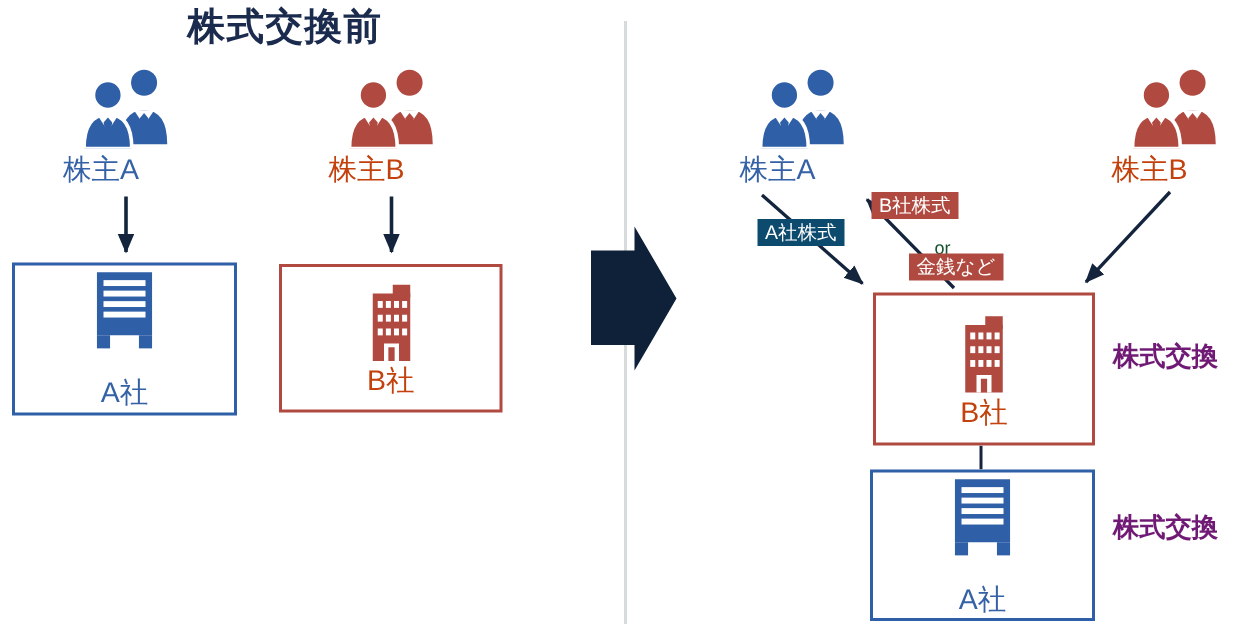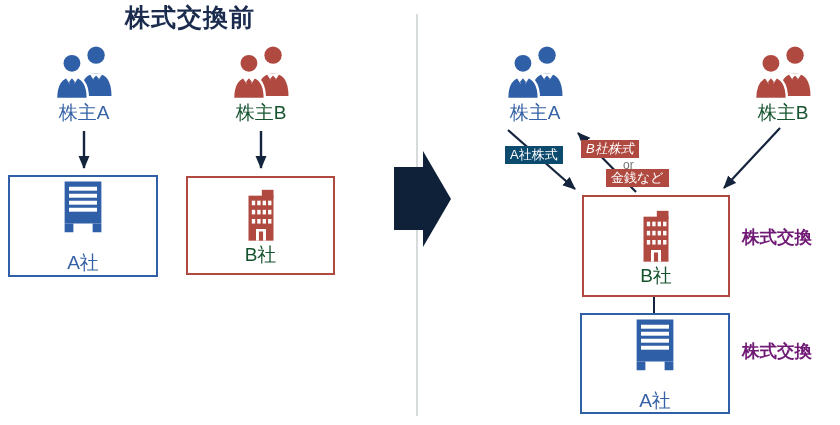--- a/index.html
+++ b/index.html
@@ -5,39 +5,39 @@
   html,body{margin:0;padding:0;background:#fff;}
   #stage{
     position:relative;width:840px;height:425px;background:#fff;overflow:hidden;
     font-family:"Liberation Sans","DejaVu Sans",sans-serif;
   }
   .abs{position:absolute;}
   .panel-title{
     width:200px;text-align:center;font-size:25px;font-weight:bold;color:#1a2b4d;
     letter-spacing:1px;z-index:2;
   }
-  .shareholder{width:84px;text-align:center;z-index:2;}
+  .shareholder{width:84px;z-index:2;}
   .shareholder .icon{display:block;margin:0 auto;}
   .shareholder .sh-label{display:block;font-size:19px;margin-top:1px;}
   .blue-text{color:#3562a6;}
-  .red-text{color:#14532d;}
+  .red-text{color:#c2410c;}
   .company-box{
     display:flex;flex-direction:column;align-items:center;justify-content:center;
     background:#fff;z-index:2;box-sizing:border-box;
   }
   .box-blue{border:2px solid #2f5fa7;gap:17px;}
   .box-red{border:2px solid #b04a40;}
   .company-box .co-label{font-size:19px;margin-top:2px;line-height:1.1;}
   .badge{
     z-index:3;color:#fff;font-size:13px;line-height:1.2;padding:1px 5px;
     white-space:nowrap;
   }
   .badge-blue{background:#0c4a6e;}
   .badge-red{background:#b04a40;}
-  .or-label{z-index:3;font-size:12px;color:#737373;}
+  .or-label{z-index:3;font-size:12px;color:#14532d;}
   .role-label{
     z-index:2;font-size:17.5px;font-weight:bold;color:#701a75;line-height:23px;
     white-space:nowrap;
   }
   #arrow-layer{position:absolute;left:0;top:0;z-index:1;pointer-events:none;}
   #divider{
     width:2px;background:#d8dbdc;z-index:0;
   }
   .ic-blue{color:#2f5fa7;}
   .ic-red{color:#b04a40;}
@@ -171,21 +171,21 @@
         <circle cx="19.5" cy="19" r="10" stroke="#fff" stroke-width="2.5"></circle>
         <path d="M3,56 Q3,32.5 19.5,32.5 Q36,32.5 36,56 Z" stroke="#fff" stroke-width="2.5"></path>
         <polygon fill="#fff" points="12,32.5 27,32.5 19.5,44"></polygon>
         <polygon points="19.5,34.5 16.5,38 19.5,54 22.5,38"></polygon>
       </g>
     </svg>
     <span class="sh-label red-text">株主B</span>
   </div>
 
   <div class="abs badge badge-blue" style="left:505px;top:146px;">A社株式</div>
-  <div class="abs badge badge-red" style="left:581px;top:140px;font-style:italic;">B社株式</div>
+  <div class="abs badge badge-red" style="left:581px;top:128px;">B社株式</div>
   <div class="abs or-label" style="left:623px;top:158px;">or</div>
   <div class="abs badge badge-red" style="left:606px;top:169px;">金銭など</div>
 
   <div class="abs company-box box-red" style="left:582px;top:195px;width:148px;height:102px;">
     <svg class="ic-red" width="50" height="58" viewBox="0 0 60 64">
       <g fill="currentColor">
         <rect x="15" y="10" width="30" height="54"></rect>
         <rect x="31" y="3" width="14" height="10"></rect>
         <rect fill="#fff" x="19" y="16" width="4" height="5.5"></rect>
           <rect fill="#fff" x="25.5" y="16" width="4" height="5.5"></rect>

